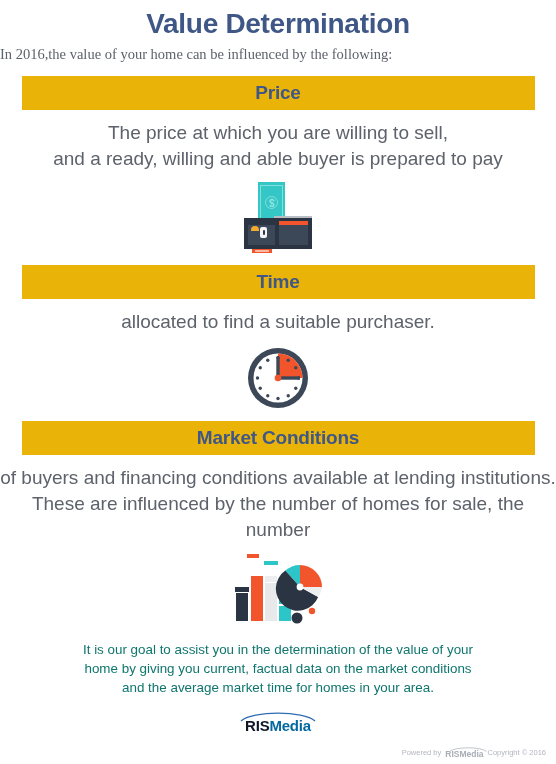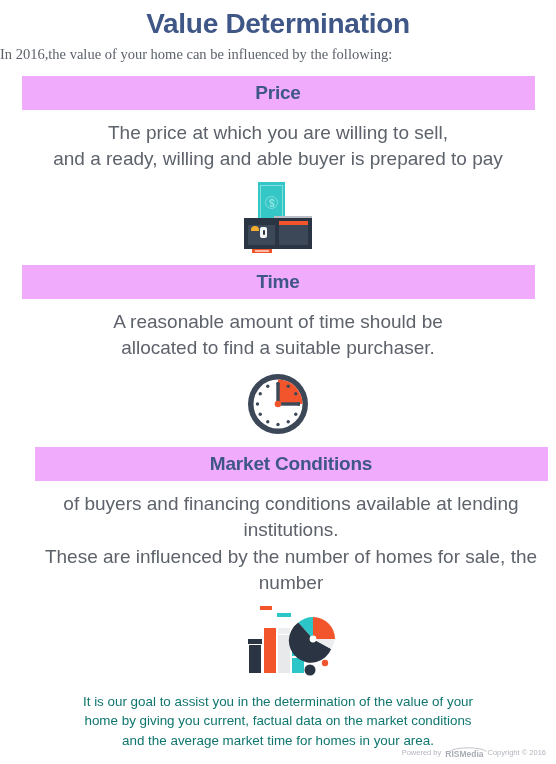--- a/index.html
+++ b/index.html
@@ -41,21 +41,21 @@
     margin: 0;
     padding-top: 6px;
     line-height: 1.2;
     font-family: Liberation Serif, serif;
   }
 
   
   .section-bar {
     margin: 0 auto;
     width: 513px;
-    background: #f0abfc;
+    background: #eab308;
     text-align: center;
     box-sizing: border-box;
   }
   .section-bar-title {
     display: block;
     font-size: 19px;
     font-weight: bold;
     color: #3f5787;
     line-height: 1;
     padding: 7px 0 8px 0;
@@ -320,21 +320,20 @@
         <div class="foot-in"></div>
       </div>
     </div>
   </div>
 
   <div style="padding-top:11px;">
     <div class="section-bar">
       <span class="section-bar-title">Time</span>
     </div>
     <div class="section-body">
-      <span class="line">A reasonable amount of time should be</span>
       <span class="line">allocated to find a suitable purchaser.</span>
     </div>
     <div class="icon-wrap" style="padding-top:11px;">
       <svg class="clock" viewBox="0 0 64 64">
         <circle cx="32" cy="32" r="30" fill="#3c4858"></circle>
         <circle cx="32" cy="32" r="24.5" fill="#ffffff"></circle>
         <path d="M32 32 L32 7.5 A24.5 24.5 0 0 1 56.5 32 Z" fill="#f2552c"></path>
         <g fill="#3c4858">
           <circle cx="32" cy="11.5" r="1.7"></circle>
           <circle cx="42.25" cy="14.25" r="1.7"></circle>
@@ -349,21 +348,21 @@
           <circle cx="14.25" cy="21.75" r="1.7"></circle>
           <circle cx="21.75" cy="14.25" r="1.7"></circle>
         </g>
         <rect x="30.3" y="11" width="3.4" height="22" fill="#3c4858"></rect>
         <rect x="32" y="30.3" width="22" height="3.4" fill="#3c4858"></rect>
         <circle cx="32" cy="32" r="3.3" fill="#f2552c"></circle>
       </svg>
     </div>
   </div>
 
-  <div style="padding-top:11px;padding-left:26px;">
+  <div style="padding-top:11px;">
     <div class="section-bar">
       <span class="section-bar-title">Market Conditions</span>
     </div>
     <div class="section-body">
       <span class="line">of buyers and financing conditions available at lending institutions.</span>
       <span class="line">These are influenced by the number of homes for sale, the number</span>
     </div>
     <div class="icon-wrap" style="padding-top:10px;">
       <svg class="analytics" viewBox="0 0 96 70">
 

